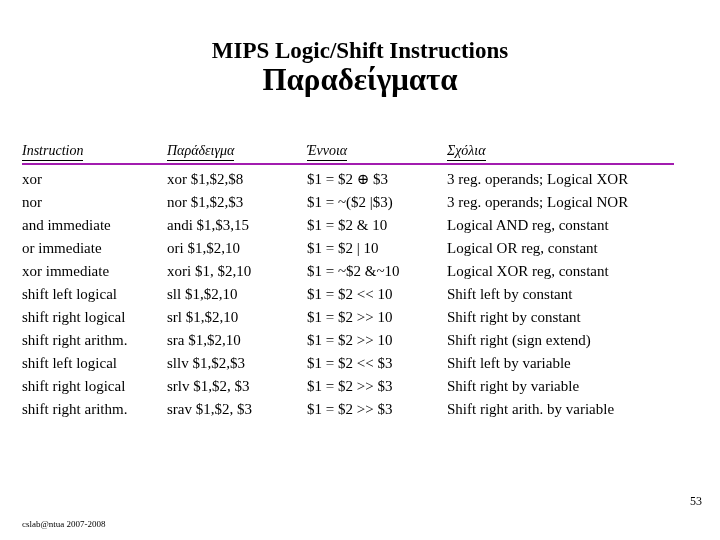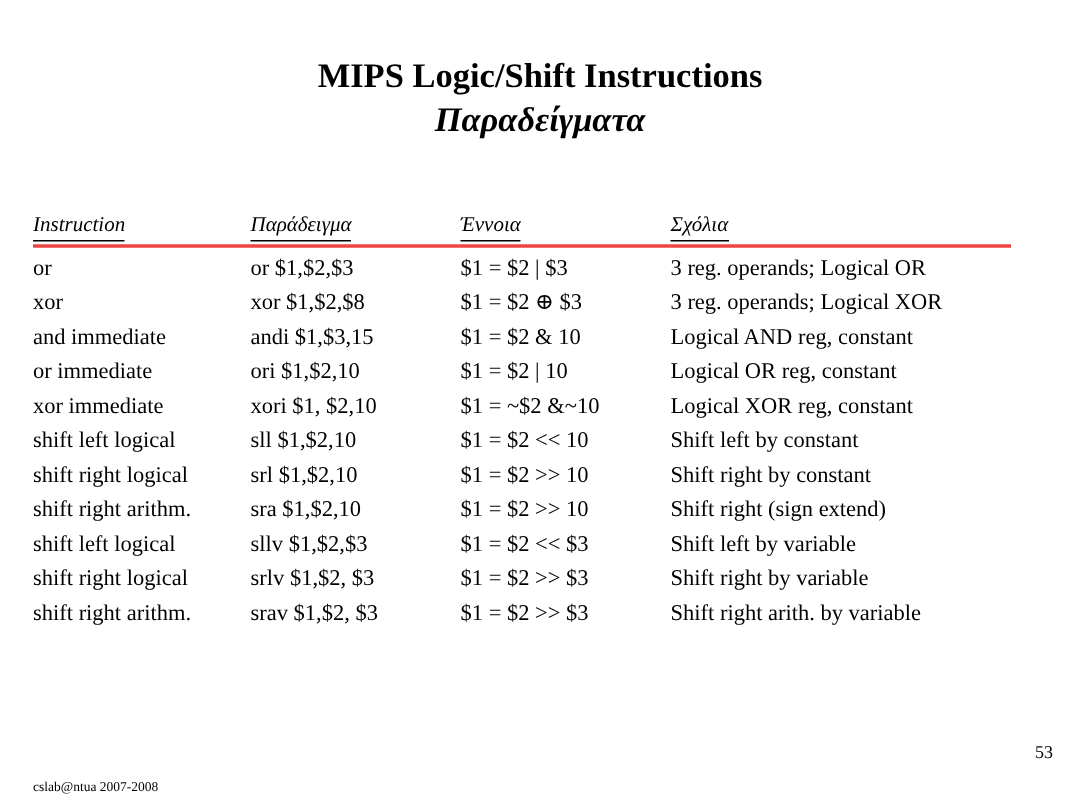--- a/index.html
+++ b/index.html
@@ -24,24 +24,23 @@
     width: 720px;
     text-align: center;
   }
   .title-line1 {
     font-size: 23px;
     font-weight: bold;
     line-height: 29px;
     letter-spacing: 0px;
   }
   .title-line2 {
-    font-size: 23px;
+    font-size: 31px;
     font-weight: bold;
     line-height: 29px;
-    font-style: italic;
   }
 
   
   .table-wrap {
     position: absolute;
     top: 142px;
     left: 22px;
     width: 652px;
   }
   table.instr {
@@ -58,21 +57,21 @@
     white-space: nowrap;
   }
   table.instr thead th {
     font-size: 14px;
     font-style: italic;
     font-weight: normal;
     line-height: 17px;
     padding-bottom: 2px;
   }
   table.instr thead tr {
-    border-bottom: 2px solid #ef4444;
+    border-bottom: 2px solid #a21caf;
   }
   .hdr-underline {
     display: inline-block;
     border-bottom: 1px solid #000000;
     padding-bottom: 1px;
   }
   .hdr-c4 {
     text-align: center;
   }
   table.instr tbody td {
@@ -122,32 +121,32 @@
     <thead>
       <tr>
         <th class="col-1"><span class="hdr-underline">Instruction</span></th>
         <th class="col-2"><span class="hdr-underline">Παράδειγμα</span></th>
         <th class="col-3"><span class="hdr-underline">Έννοια</span></th>
         <th class="col-4 hdr-c4"><span class="hdr-underline">Σχόλια</span></th>
       </tr>
     </thead>
     <tbody id="table-body">
         <tr>
-          <td class="col-1">or</td>
-          <td class="col-2">or $1,$2,$3</td>
-          <td class="col-3">$1 = $2 | $3</td>
-          <td class="col-4">3 reg. operands; Logical OR</td>
-        </tr>
-        <tr>
           <td class="col-1">xor</td>
           <td class="col-2">xor $1,$2,$8</td>
           <td class="col-3">$1 = $2 ⊕ $3</td>
           <td class="col-4">3 reg. operands; Logical XOR</td>
         </tr>
         <tr>
+          <td class="col-1">nor</td>
+          <td class="col-2">nor $1,$2,$3</td>
+          <td class="col-3">$1 = ~($2 |$3)</td>
+          <td class="col-4">3 reg. operands; Logical NOR</td>
+        </tr>
+        <tr>
           <td class="col-1">and immediate</td>
           <td class="col-2">andi $1,$3,15</td>
           <td class="col-3">$1 = $2 &amp; 10</td>
           <td class="col-4">Logical AND reg, constant</td>
         </tr>
         <tr>
           <td class="col-1">or immediate</td>
           <td class="col-2">ori $1,$2,10</td>
           <td class="col-3">$1 = $2 | 10</td>
           <td class="col-4">Logical OR reg, constant</td>

